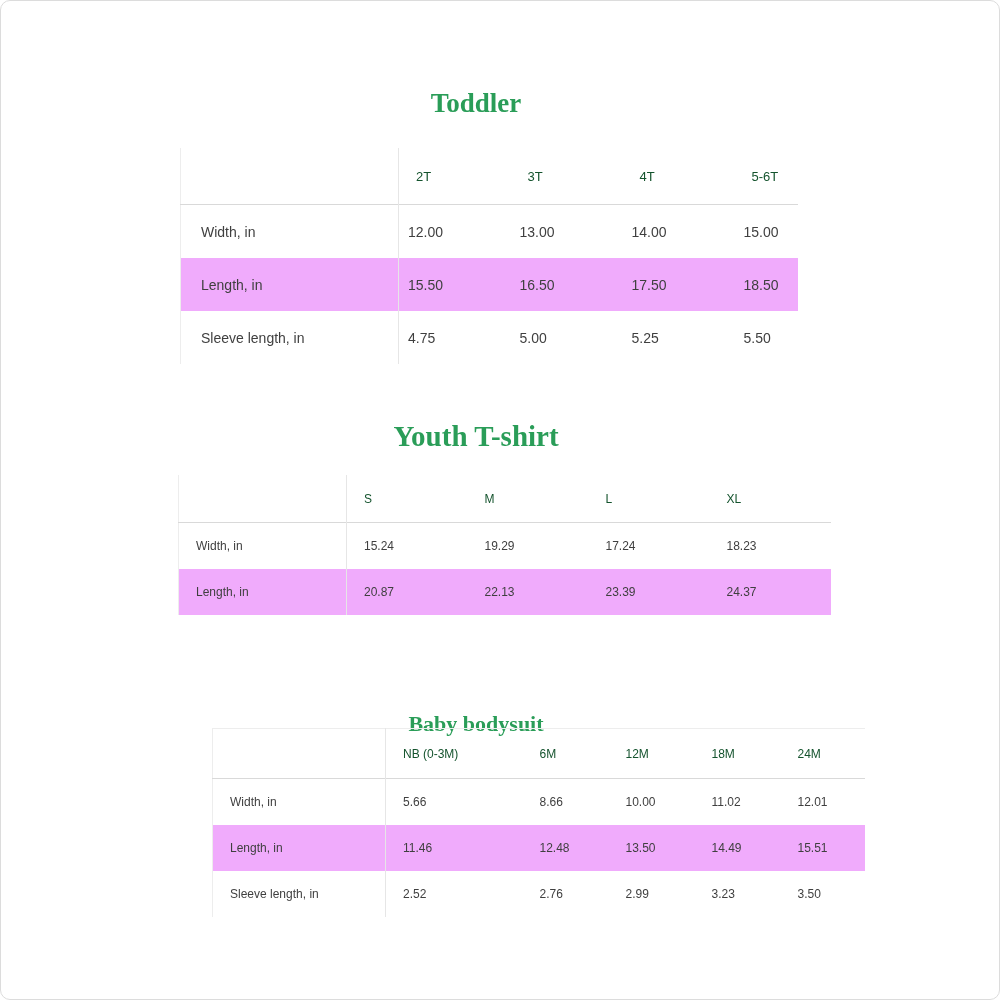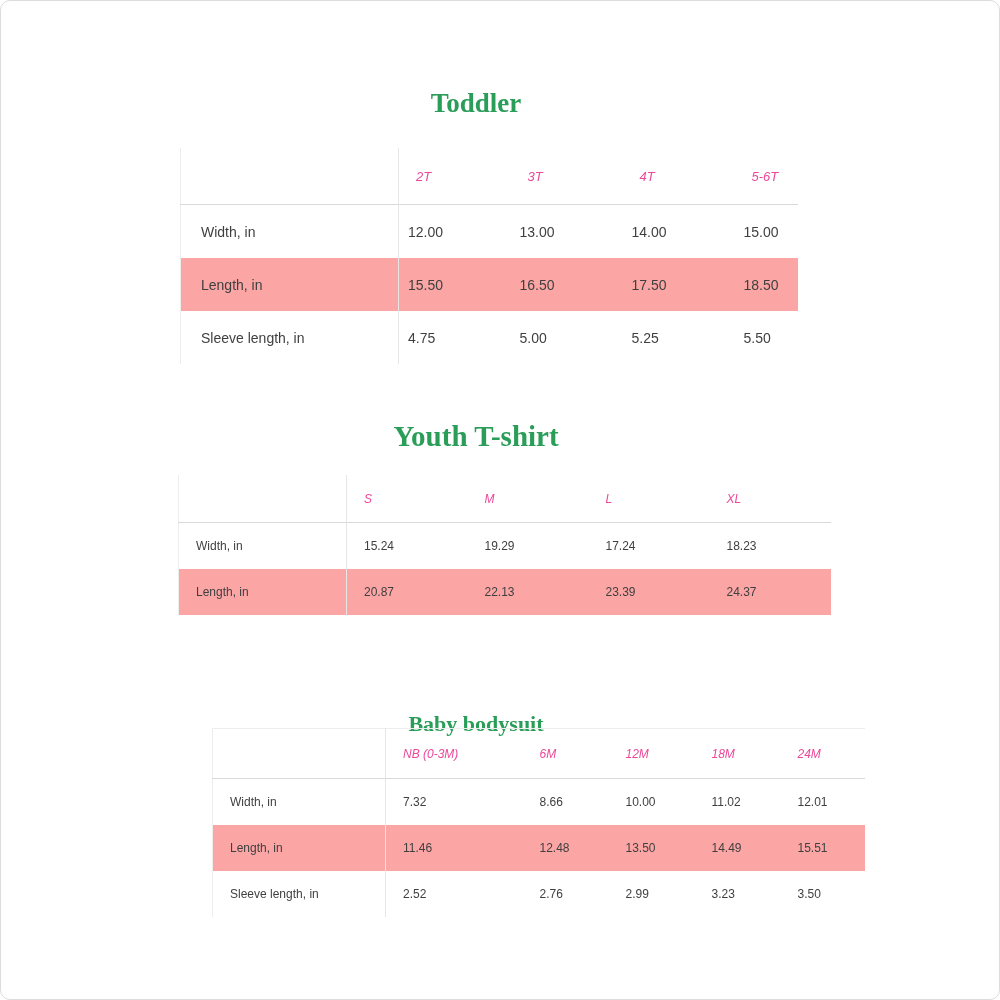--- a/index.html
+++ b/index.html
@@ -41,25 +41,25 @@
     color: #3f3f3f;
   }
   table.size-table th, table.size-table td {
     text-align: left;
     font-weight: normal;
     padding: 0 0 0 17px;
     white-space: nowrap;
     overflow: hidden;
   }
   table.size-table thead tr { border-bottom: 1px solid #d9d9d9; }
-  table.size-table thead th { color: #ec4899; font-style: italic; }
+  table.size-table thead th { color: #14532d; }
   table.size-table td.label-col, table.size-table th.label-col {
     border-right: 1px solid #e6e6e6;
   }
-  table.size-table tbody tr:nth-child(2) { background: #fca5a5; }
+  table.size-table tbody tr:nth-child(2) { background: #f0abfc; }
 
   #table-toddler {
     left: 180px; top: 148px; width: 617px;
     font-size: 14px;
   }
   #table-toddler thead th { height: 56px; font-size: 13px; }
   #table-toddler tbody td { height: 53px; padding-left: 9px; }
   #table-toddler td.label-col { padding-left: 20px; }
 
   #table-youth {
@@ -181,21 +181,21 @@
       <th>NB (0-3M)</th>
       <th>6M</th>
       <th>12M</th>
       <th>18M</th>
       <th>24M</th>
     </tr>
   </thead>
   <tbody>
     <tr>
       <td class="label-col">Width, in</td>
-      <td>7.32</td>
+      <td>5.66</td>
       <td>8.66</td>
       <td>10.00</td>
       <td>11.02</td>
       <td>12.01</td>
     </tr>
     <tr>
       <td class="label-col">Length, in</td>
       <td>11.46</td>
       <td>12.48</td>
       <td>13.50</td>

